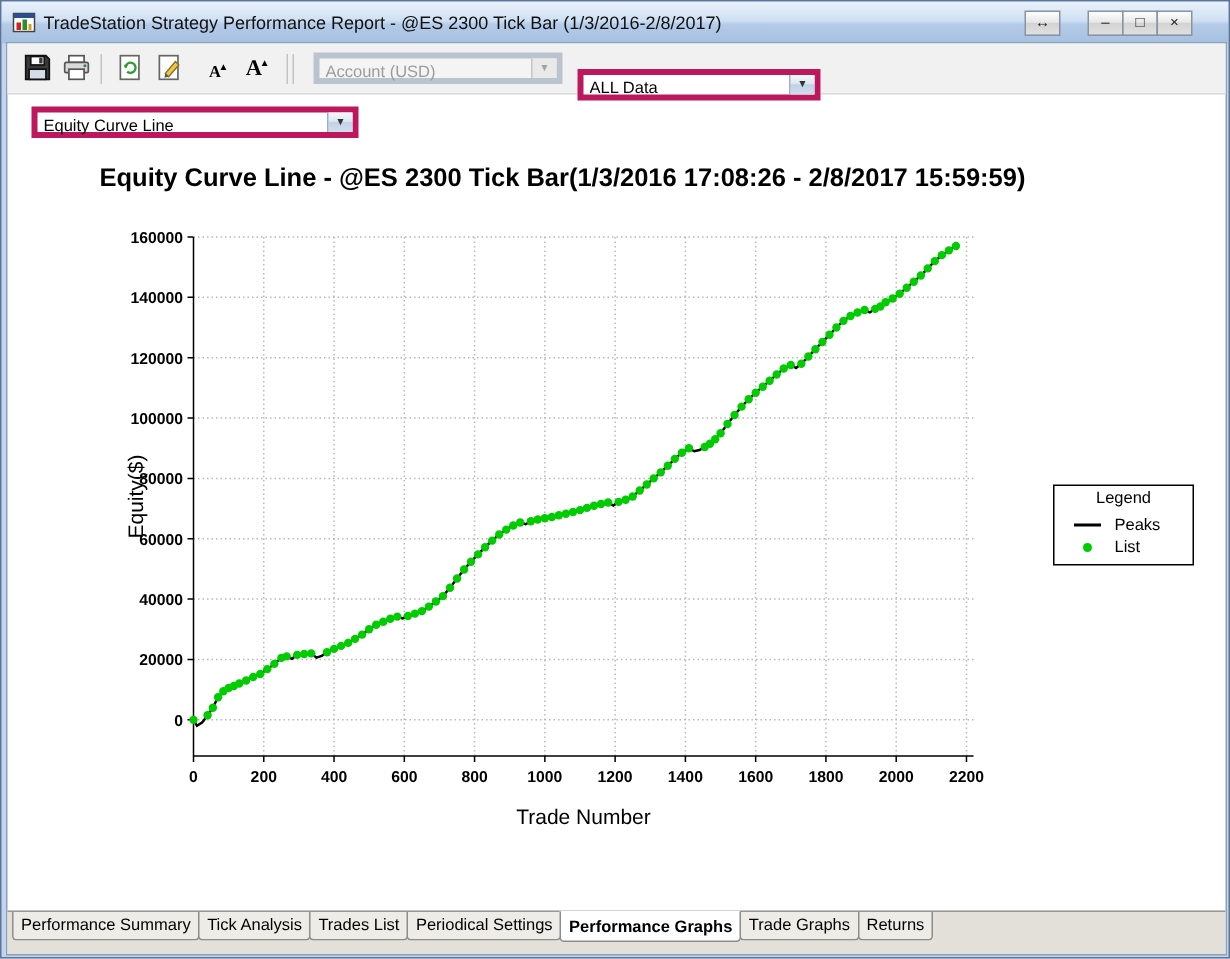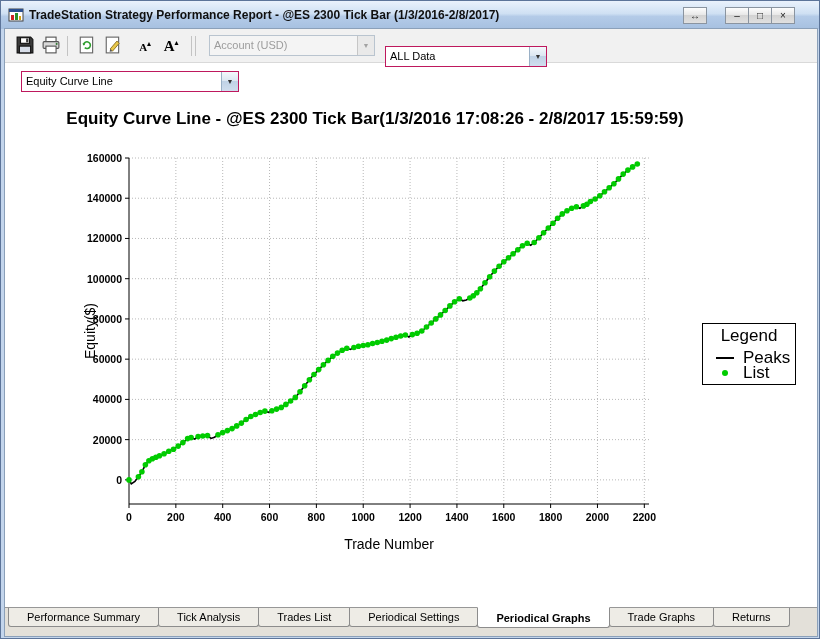--- a/index.html
+++ b/index.html
@@ -6,21 +6,21 @@
   body { font-family:"Liberation Sans", sans-serif; background:#ffffff; }
 
   .window { position:relative; width:820px; height:639px; background:#c3d5ec;
             border:1px solid #5c7499; overflow:hidden; }
 
   
   .titlebar { position:absolute; left:0; top:0; right:0; height:28px;
               background:linear-gradient(#eaf2fc, #cfe0f3 45%, #b4cbe8 55%, #a6c0e0);
               display:flex; align-items:center; }
   .app-icon { width:16px; height:16px; margin:0 5px 0 7px; flex:0 0 auto; }
-  .title-text { font-size:12px; font-weight:bold; color:#101010; white-space:nowrap; }
+  .title-text { font-size:12px; font-weight:normal; color:#101010; white-space:nowrap; }
   .nav-btn { position:absolute; top:6px; right:112px; width:21px; height:17px; }
   .btn-group { position:absolute; top:6px; right:24px; display:flex; }
   .winbtn { width:24px; height:17px; border:1px solid #8a94a0;
             background:linear-gradient(#fdfdfd,#e8e8e8 45%,#d3d3d3 50%,#e0e0e0);
             font-size:10px; line-height:14px; text-align:center; color:#222; padding:0; }
   .btn-group .winbtn + .winbtn { margin-left:-1px; }
 
   
   .body { position:absolute; left:4px; top:28px; width:812px; height:607px;
           background:#fff; box-shadow:0 0 0 1px #8ba0b9; }
@@ -30,55 +30,55 @@
              background:#f1f1f1; border-bottom:1px solid #d9d9d9; }
   .tbtn { position:absolute; top:5px; width:24px; height:24px; border:none;
           background:transparent; padding:2px; cursor:default; }
   .tsep { position:absolute; top:7px; width:1px; height:20px; background:#c3c3c3; }
   .fontA { font-family:"Liberation Serif", serif; font-weight:bold; color:#000; }
   .fontA.small { font-size:11px; }
   .fontA.large { font-size:15px; }
   .fontA .caret { font-size:7px; vertical-align:super; }
 
   
-  .combo { position:absolute; height:21px; border:1px solid #be185d; background:#fff;
+  .combo { position:absolute; height:21px; border:4px solid #be185d; background:#fff;
            font-size:11px; color:#000; }
   .combo-text { position:absolute; left:4px; top:3px; right:18px;
                 white-space:nowrap; overflow:hidden; }
   .combo-arrow { position:absolute; right:0; top:0; width:17px; height:100%;
                  background:linear-gradient(#f4f8fc,#dce7f2 45%,#c0d2e6 50%,#d0deee);
                  border-left:1px solid #9ab0c6; display:flex; align-items:center;
                  justify-content:center; font-size:7px; color:#333; }
   .combo.disabled { border-color:#b9c4cf; background:#f4f4f4; color:#9c9c9c; }
   .combo.disabled .combo-arrow { background:#e9e9e9; color:#a2a2a2; border-left-color:#c6c6c6; }
 
   
   .chart-title { position:absolute; top:80px; left:60px; width:620px; text-align:center;
                  font-size:17px; font-weight:bold; color:#000; }
   #chart-svg { position:absolute; left:64px; top:112px; }
   #chart-svg text { fill:#000; }
   #chart-svg .tick { font:bold 10.5px "Liberation Sans", sans-serif; }
   #chart-svg .axis-label { font:14px "Liberation Sans", sans-serif; }
 
   
   .legend { position:absolute; left:697px; top:294px; width:94px; border:1px solid #000;
-            background:#fff; font-size:17px; padding-bottom:4px; }
+            background:#fff; font-size:11px; padding-bottom:4px; }
   .legend-title { text-align:center; padding:2px 0 4px; }
   .legend-row { display:flex; align-items:center; height:15px; padding-left:6px; }
   .legend-marker { width:32px; display:flex; justify-content:center; align-items:center; }
   .marker-line { width:18px; height:2px; }
   .marker-dot { width:6px; height:6px; border-radius:3px; }
   .legend-label { margin-left:2px; }
 
   
   .tabbar { position:absolute; left:0; top:578px; width:812px; height:29px;
             background:#e3e0d9; border-top:1px solid #979797; padding-left:4px;
             white-space:nowrap; }
   .tab { display:inline-block; vertical-align:top; height:19px; line-height:18px;
-         padding:0 18px; font-size:11px; background:#eeece6; border:1px solid #8c8c8c;
+         padding:0 5px; font-size:11px; background:#eeece6; border:1px solid #8c8c8c;
          border-top:none; border-radius:0 0 3px 3px; margin-left:-1px; position:relative; }
   .tab.active { background:#fff; font-weight:bold; height:21px; top:-1px;
                 border-top:1px solid #fff; z-index:2; line-height:20px; }
 </style>
 </head>
 <body>
 
 <div class="window">
 
   <div class="titlebar">
@@ -344,16 +344,16 @@
           </div>
           <div class="legend-row">
             <span class="legend-marker">
               <span class="marker-dot" style="background: rgb(0, 204, 0);"></span>
             </span>
             <span class="legend-label">List</span>
           </div>
         </div>
     </div>
 
-    <div class="tabbar" id="tabbar"><span class="tab">Performance Summary</span><span class="tab">Tick Analysis</span><span class="tab">Trades List</span><span class="tab">Periodical Settings</span><span class="tab active">Periodical Graphs</span><span class="tab">Trade Graphs</span><span class="tab">Returns</span></div>
+    <div class="tabbar" id="tabbar"><span class="tab">Performance Summary</span><span class="tab">Tick Analysis</span><span class="tab">Trades List</span><span class="tab">Periodical Settings</span><span class="tab active">Performance Graphs</span><span class="tab">Trade Graphs</span><span class="tab">Returns</span></div>
 
   </div>
 </div>
 
 </body></html>

